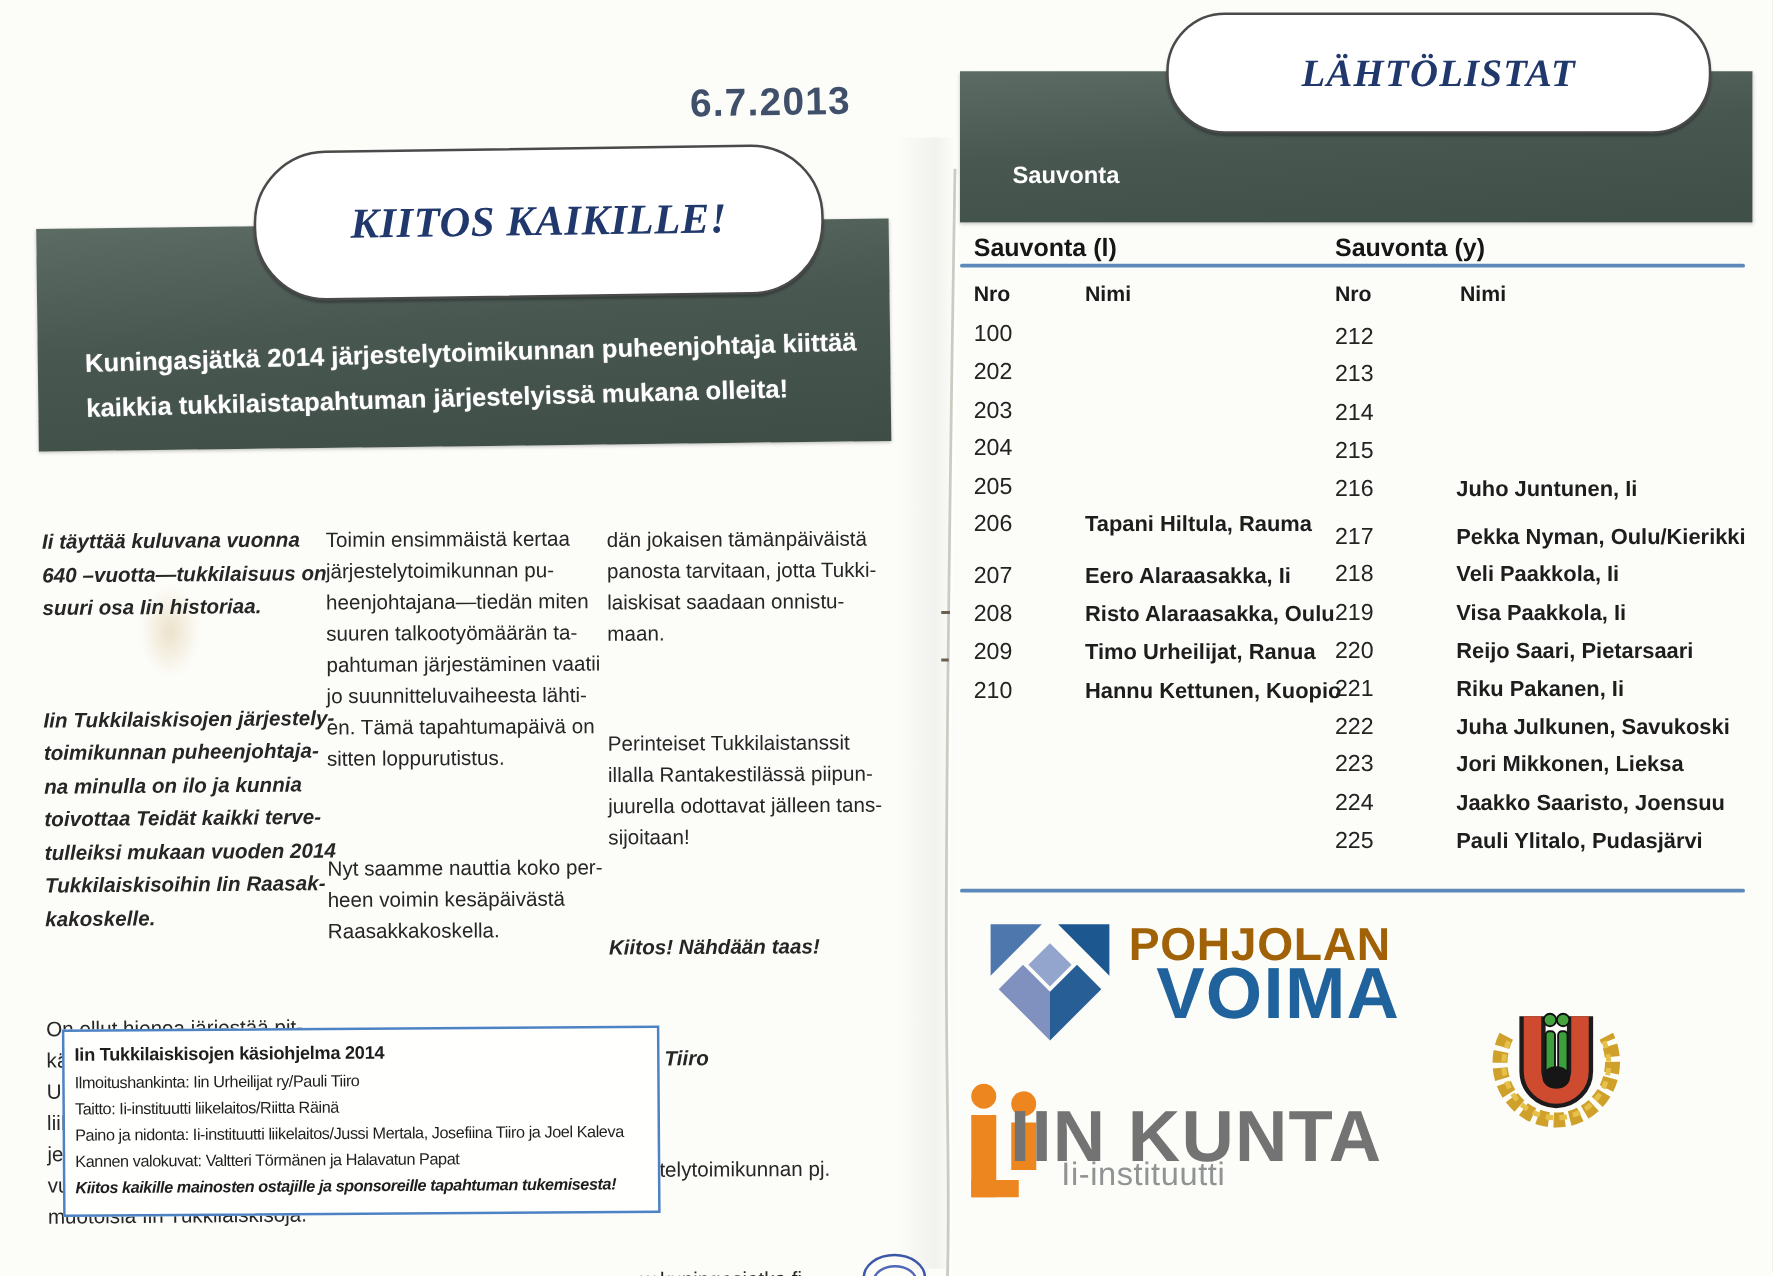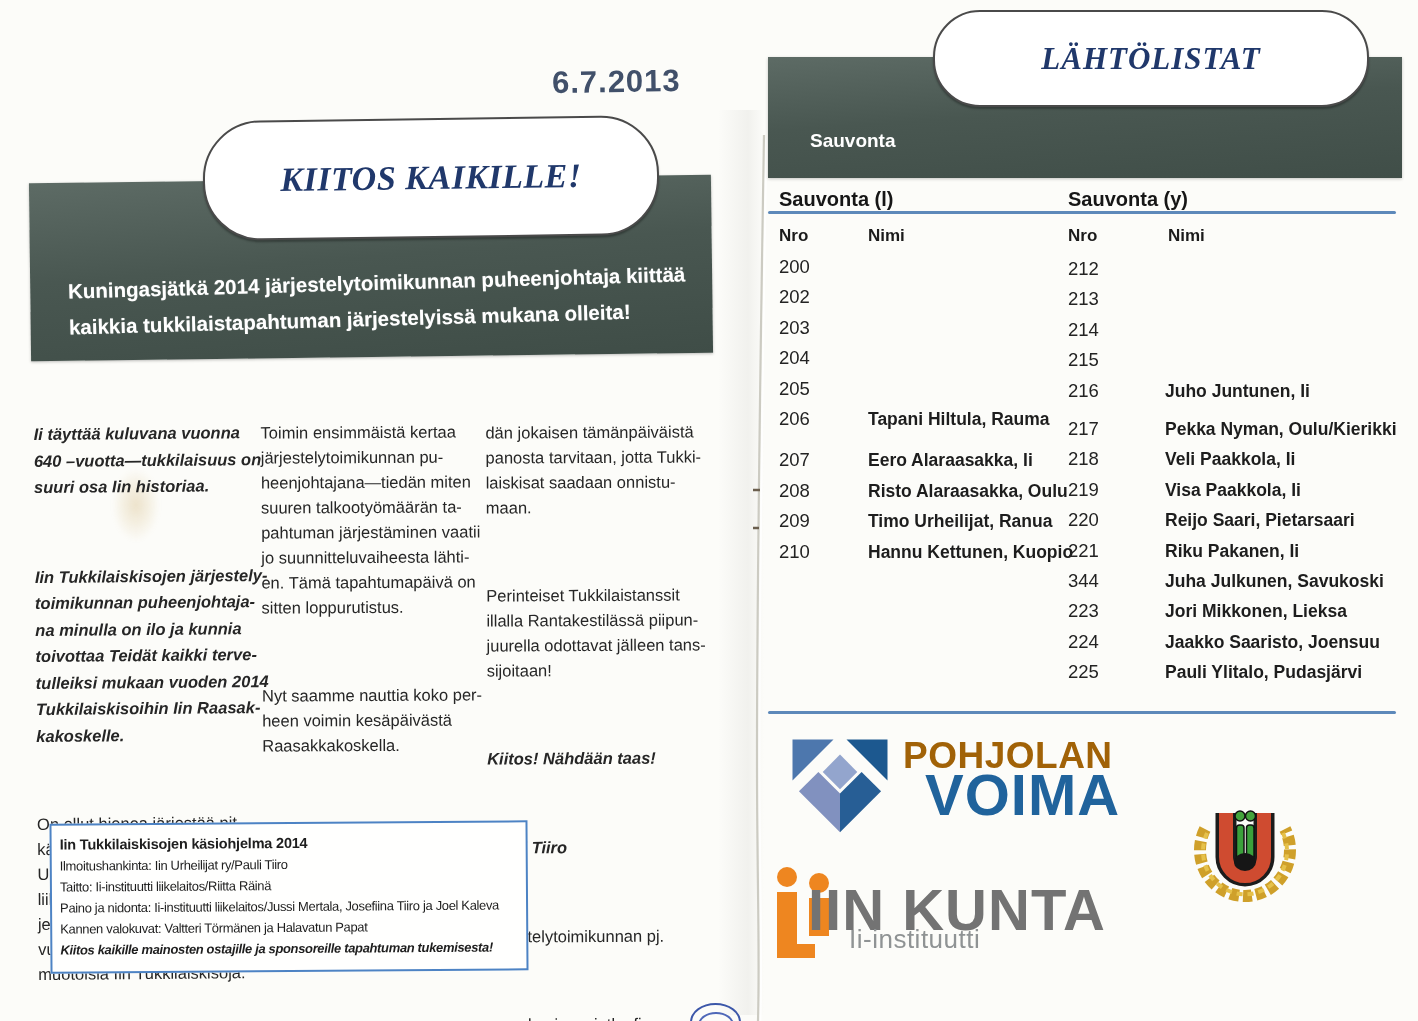--- a/index.html
+++ b/index.html
@@ -190,21 +190,21 @@
   <div class="list-title lt-right">Sauvonta (y)</div>
   <div class="hline hline-top"></div>
 
   <div class="subhead sh-nro-l">Nro</div>
   <div class="subhead sh-nimi-l">Nimi</div>
   <div class="subhead sh-nro-r">Nro</div>
   <div class="subhead sh-nimi-r">Nimi</div>
 
   <div class="rows rows-left">
       <div class="row">
-      <span class="nro">200</span>
+      <span class="nro">100</span>
       <span class="nimi"></span>
     </div>
       <div class="row">
       <span class="nro">202</span>
       <span class="nimi"></span>
     </div>
       <div class="row">
       <span class="nro">203</span>
       <span class="nimi"></span>
     </div>
@@ -273,21 +273,21 @@
     </div>
       <div class="row">
       <span class="nro">220</span>
       <span class="nimi">Reijo Saari, Pietarsaari</span>
     </div>
       <div class="row">
       <span class="nro">221</span>
       <span class="nimi">Riku Pakanen, Ii</span>
     </div>
       <div class="row">
-      <span class="nro">344</span>
+      <span class="nro">222</span>
       <span class="nimi">Juha Julkunen, Savukoski</span>
     </div>
       <div class="row">
       <span class="nro">223</span>
       <span class="nimi">Jori Mikkonen, Lieksa</span>
     </div>
       <div class="row">
       <span class="nro">224</span>
       <span class="nimi">Jaakko Saaristo, Joensuu</span>
     </div>

